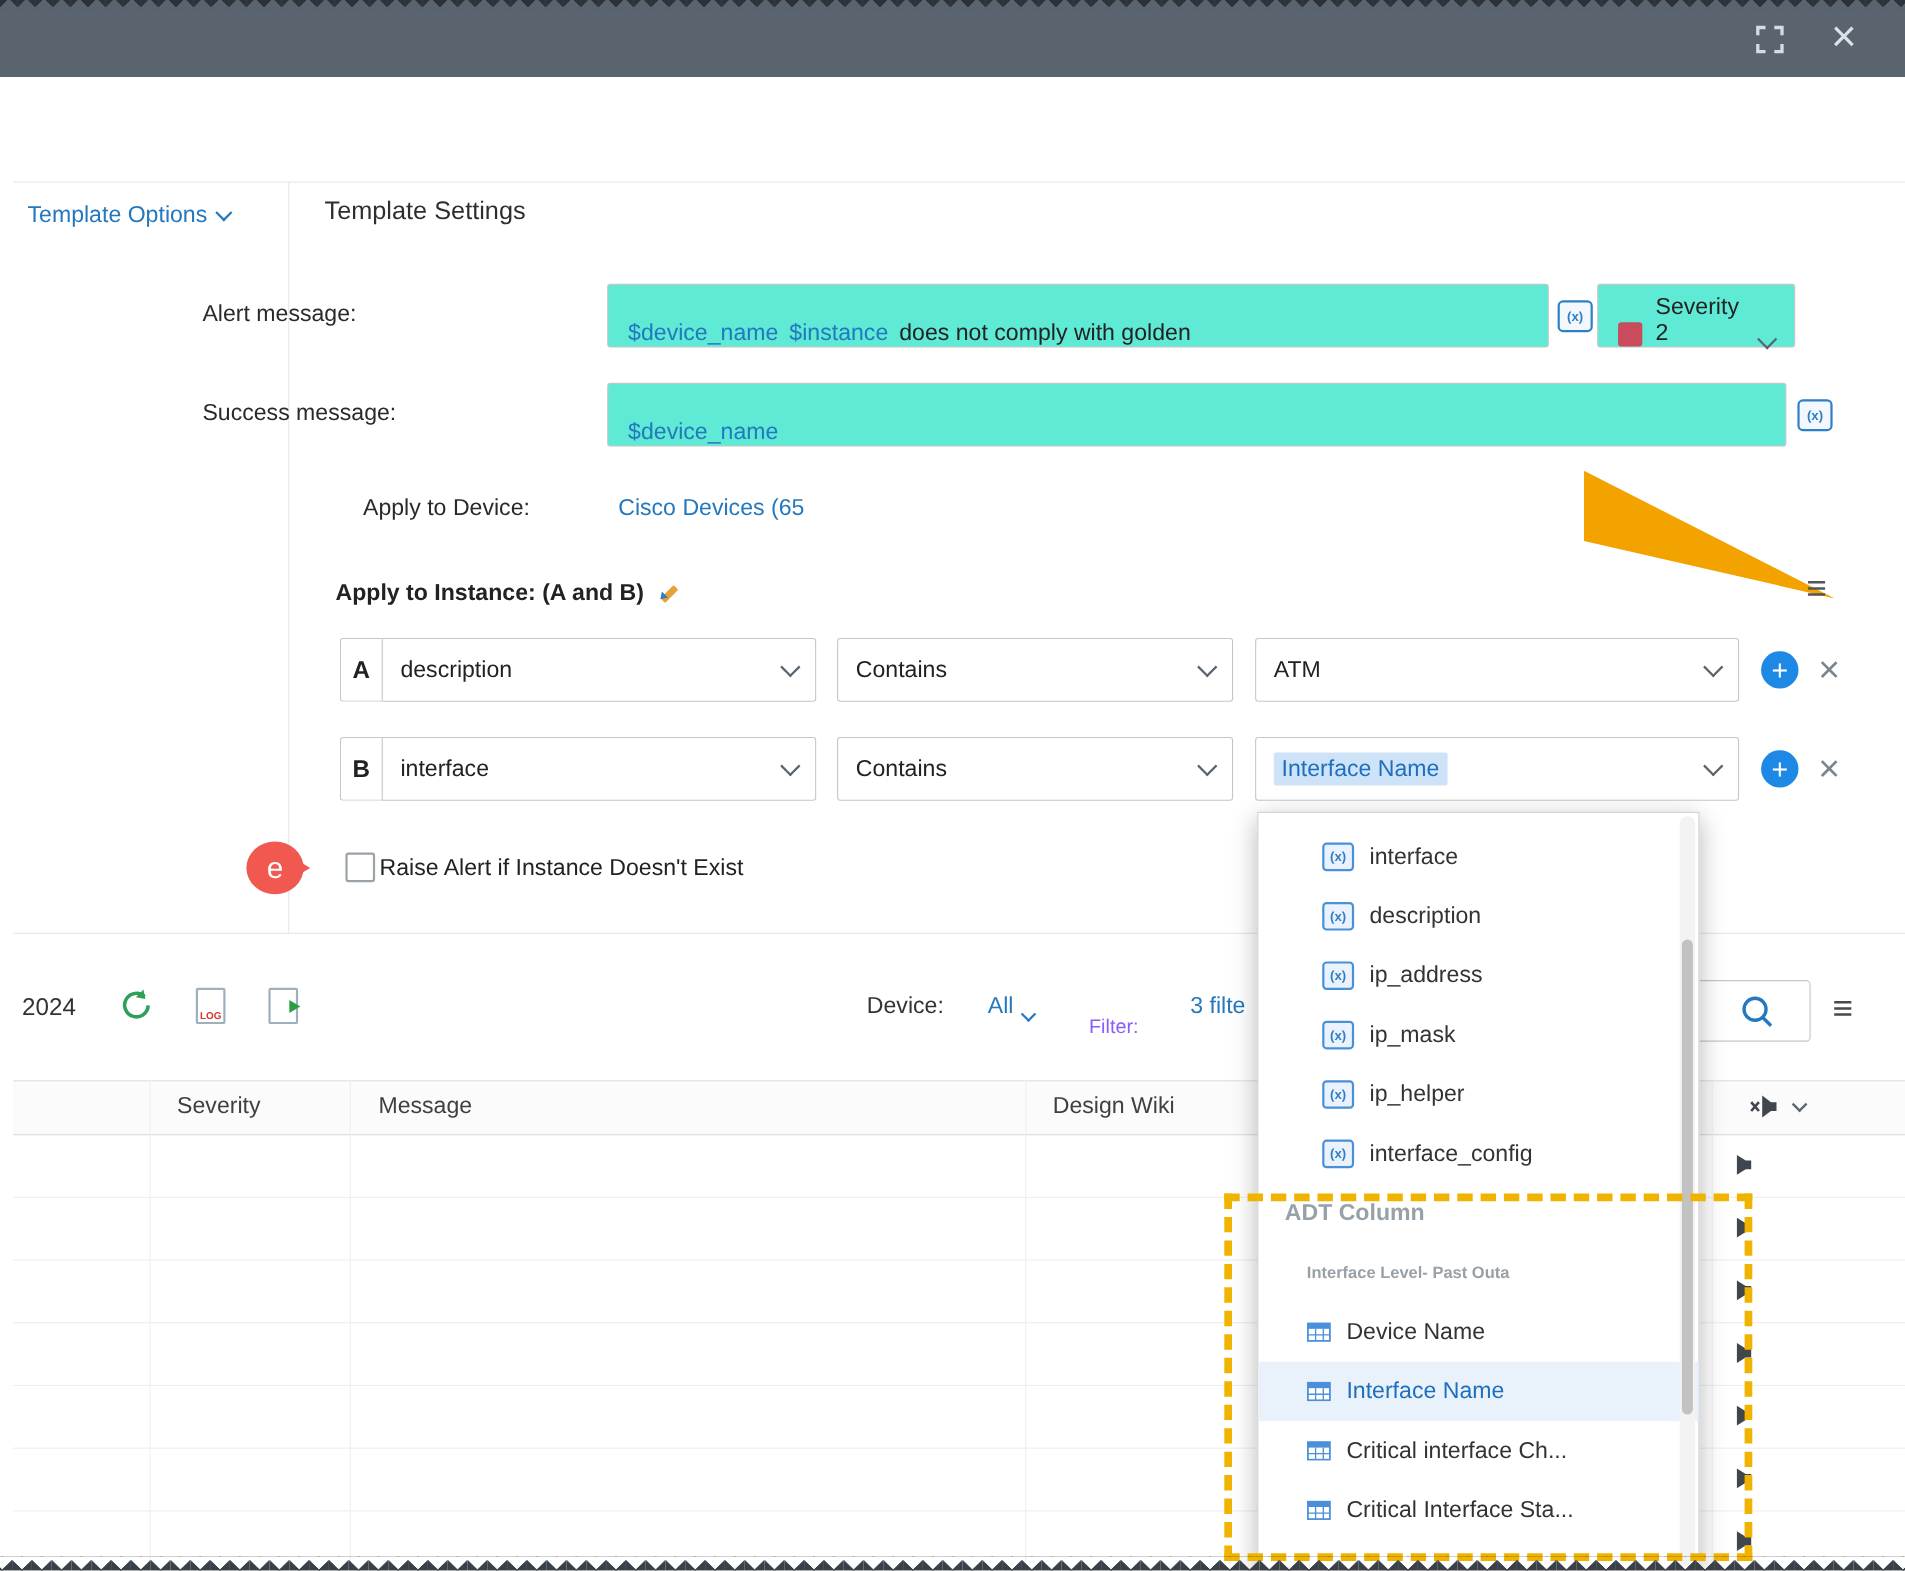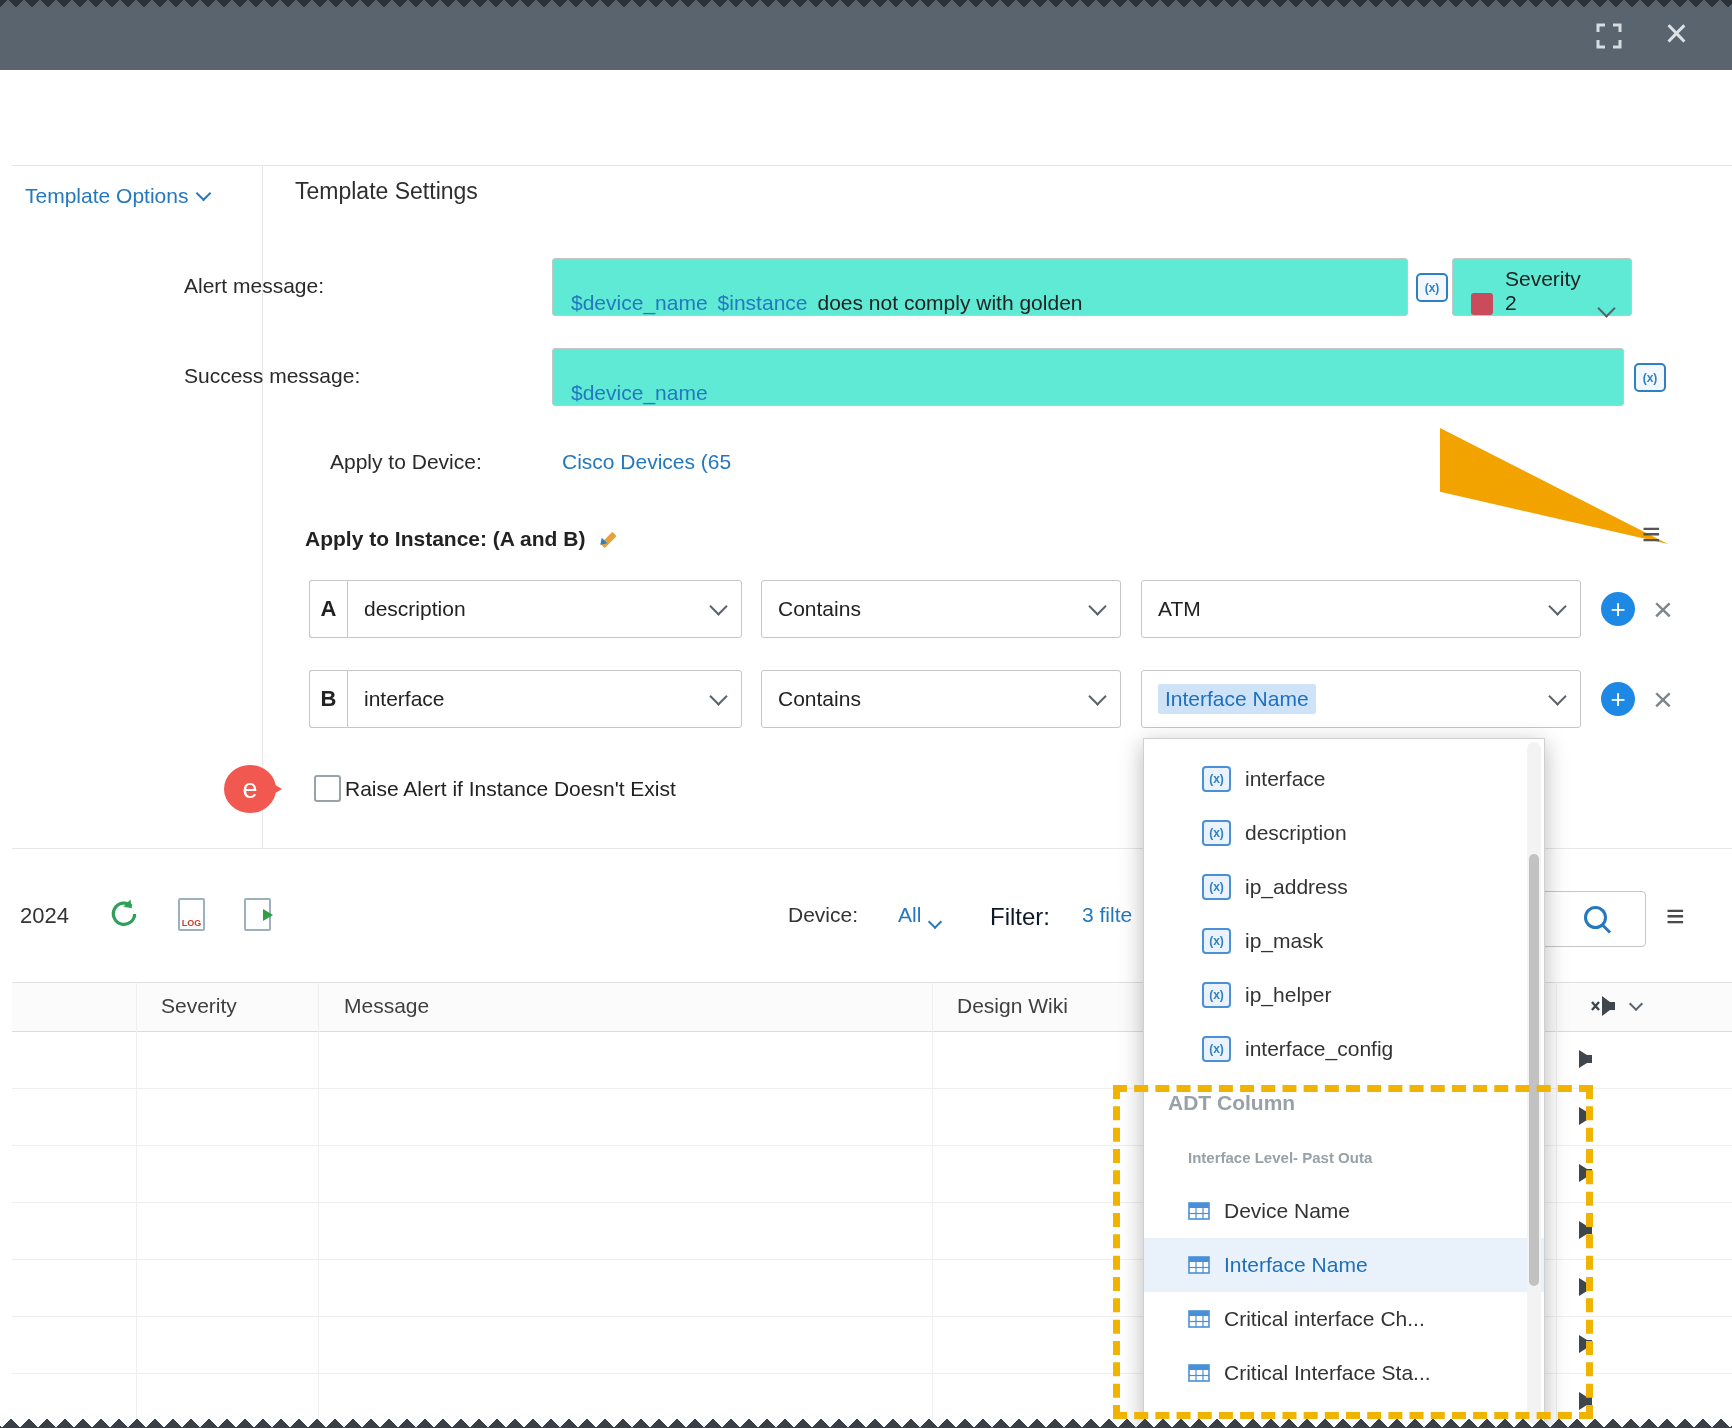--- a/index.html
+++ b/index.html
@@ -91,21 +91,21 @@
   
   .toolbar-year{position:absolute;left:20px;top:903px;font-size:22px;color:#333}
   .icon-refresh{position:absolute;left:108px;top:898px;cursor:pointer}
   .doc-icon{position:absolute;width:27px;height:33px;border:2px solid #9db0bd;border-radius:2px;background:#fff;box-sizing:border-box;cursor:pointer}
   .icon-log{left:178px;top:898px}
   .icon-export{left:244px;top:898px}
   .doc-log{position:absolute;left:0;right:0;bottom:1px;font-size:9px;font-weight:bold;color:#d03a2b;text-align:center}
   .doc-arrow{position:absolute;right:-10px;top:9px;width:0;height:0;border:6px solid transparent;border-left:10px solid #2e9e44}
   .device-label{position:absolute;left:788px;top:903px;font-size:21px;color:#333}
   .device-value{position:absolute;left:898px;top:903px;display:flex;align-items:flex-end;gap:9px;color:#2478be;font-size:21px;cursor:pointer}
-  .filter-label{position:absolute;left:990px;top:903px;font-size:24px;color:#0f172a}
+  .filter-label{position:absolute;left:990px;top:923px;font-size:18px;color:#8b5cf6}
   .filter-value{position:absolute;left:1082px;top:903px;color:#2478be;font-size:21px;cursor:pointer;white-space:nowrap}
   .search-box{position:absolute;left:1368px;top:891px;width:278px;height:56px;border:1px solid #c6c6c6;border-radius:4px;background:#fff;box-sizing:border-box;cursor:text}
   .search-icon{position:absolute;right:38px;top:14px;width:17px;height:17px;border:3px solid #2478be;border-radius:50%}
   .search-icon::after{content:"";position:absolute;width:3px;height:10px;background:#2478be;right:-4px;bottom:-8px;transform:rotate(-45deg)}
   .table-menu{position:absolute;left:1666px;top:898px;font-size:32px;color:#4a4a4a;cursor:pointer}
 
   
   .table-header{position:absolute;left:12px;right:0;top:982px;height:50px;background:#fbfbfb;border-top:1px solid #e0e0e0;border-bottom:1px solid #dcdcdc;box-sizing:border-box}
   .th{position:absolute;top:11px;font-size:21px;color:#3f3f3f}
   .th-severity{left:149px}.th-message{left:332px}.th-wiki{left:945px}

